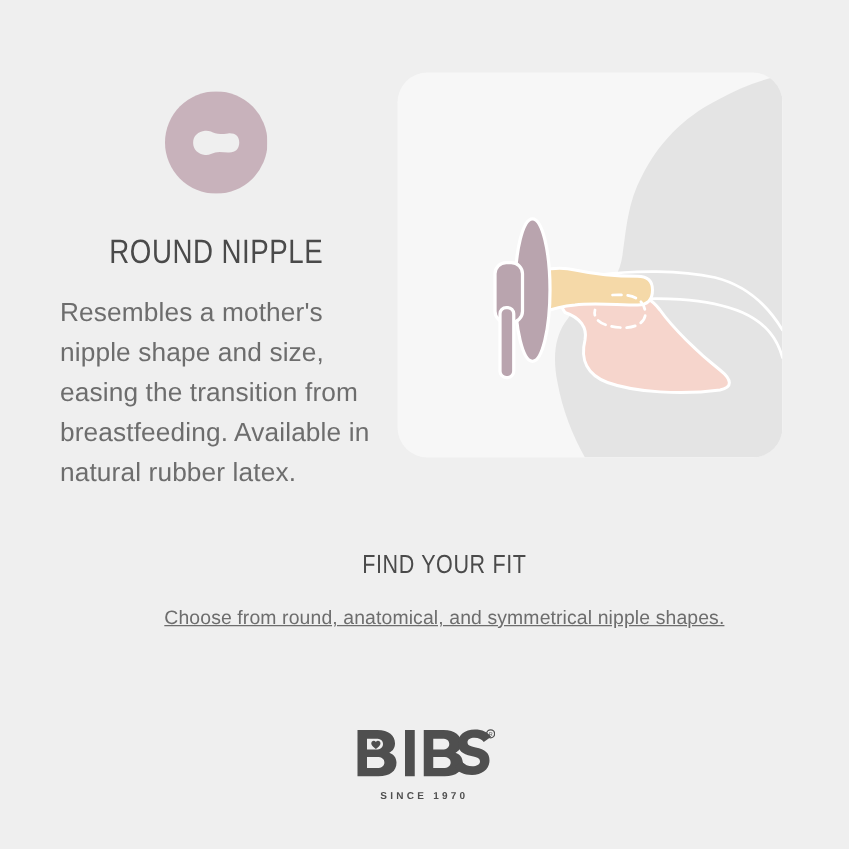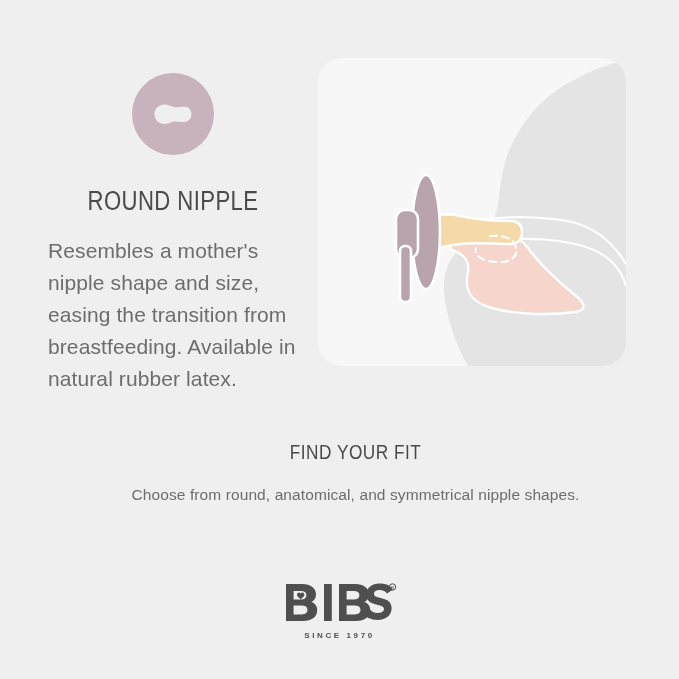--- a/index.html
+++ b/index.html
@@ -109,20 +109,21 @@
     letter-spacing: 0.6px;
     transform: scaleX(0.82);
     font-weight: 400;
   }
 
   .fit-sub {
     margin-top: 22px;
     font-size: 15.5px;
     color: #6d6d6d;
     letter-spacing: 0.1px;
+    text-decoration: underline;
   }
 
   
   .logo-block {
     position: absolute;
     left: 0;
     top: 582px;
     width: 679px;
     text-align: center;
   }

